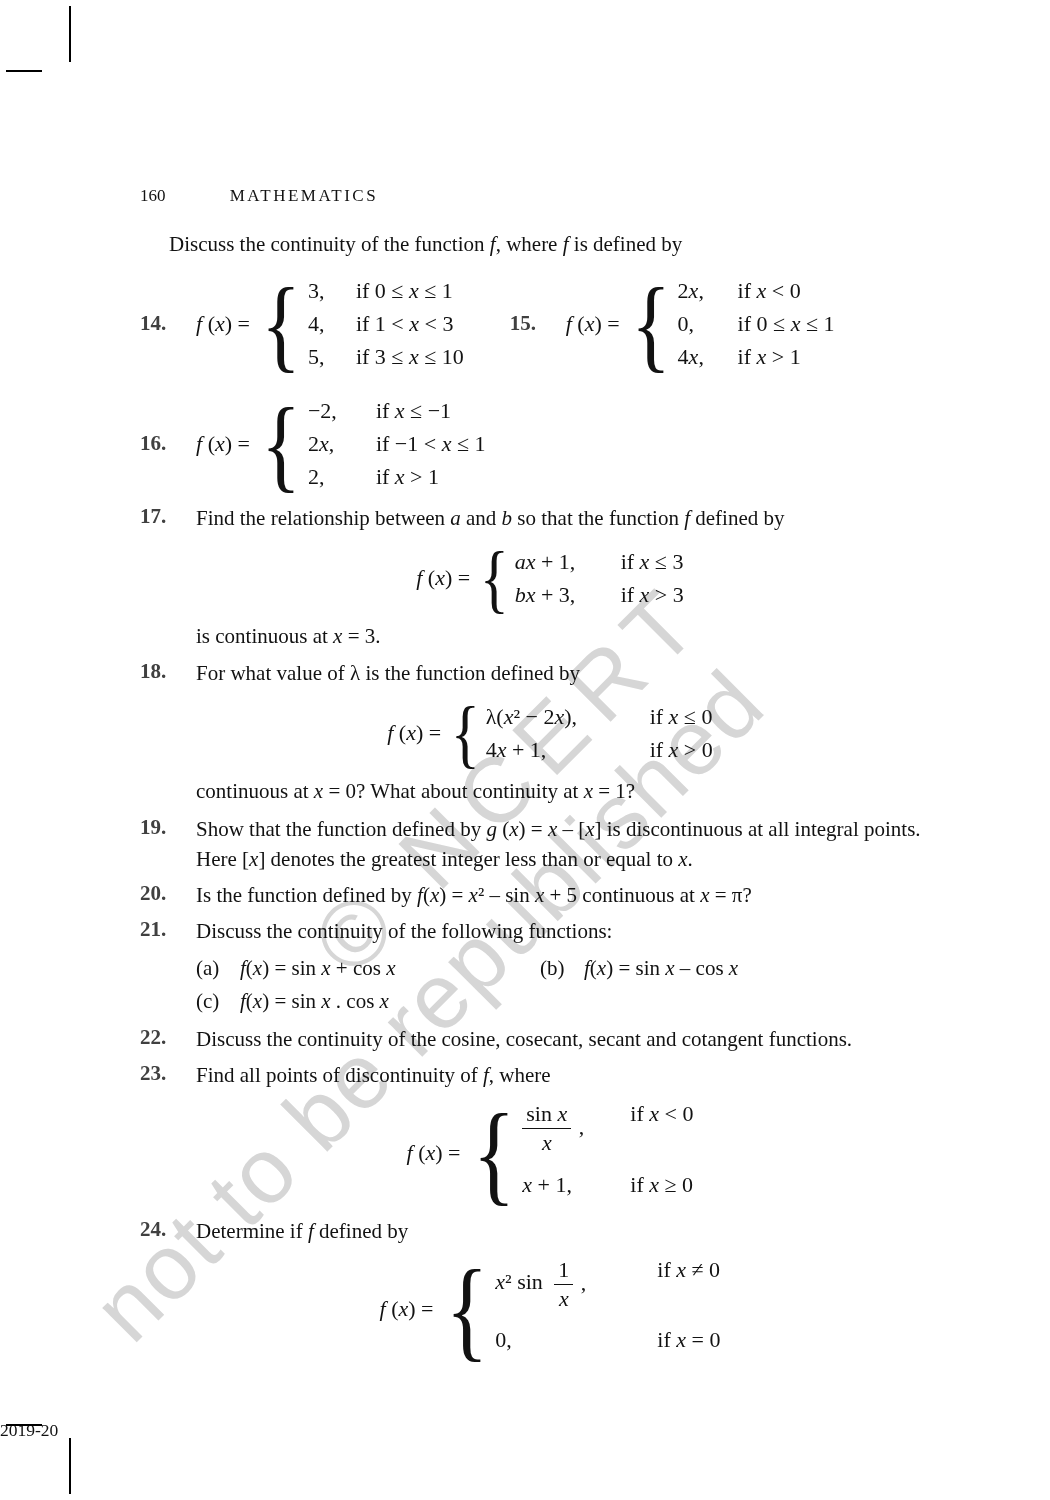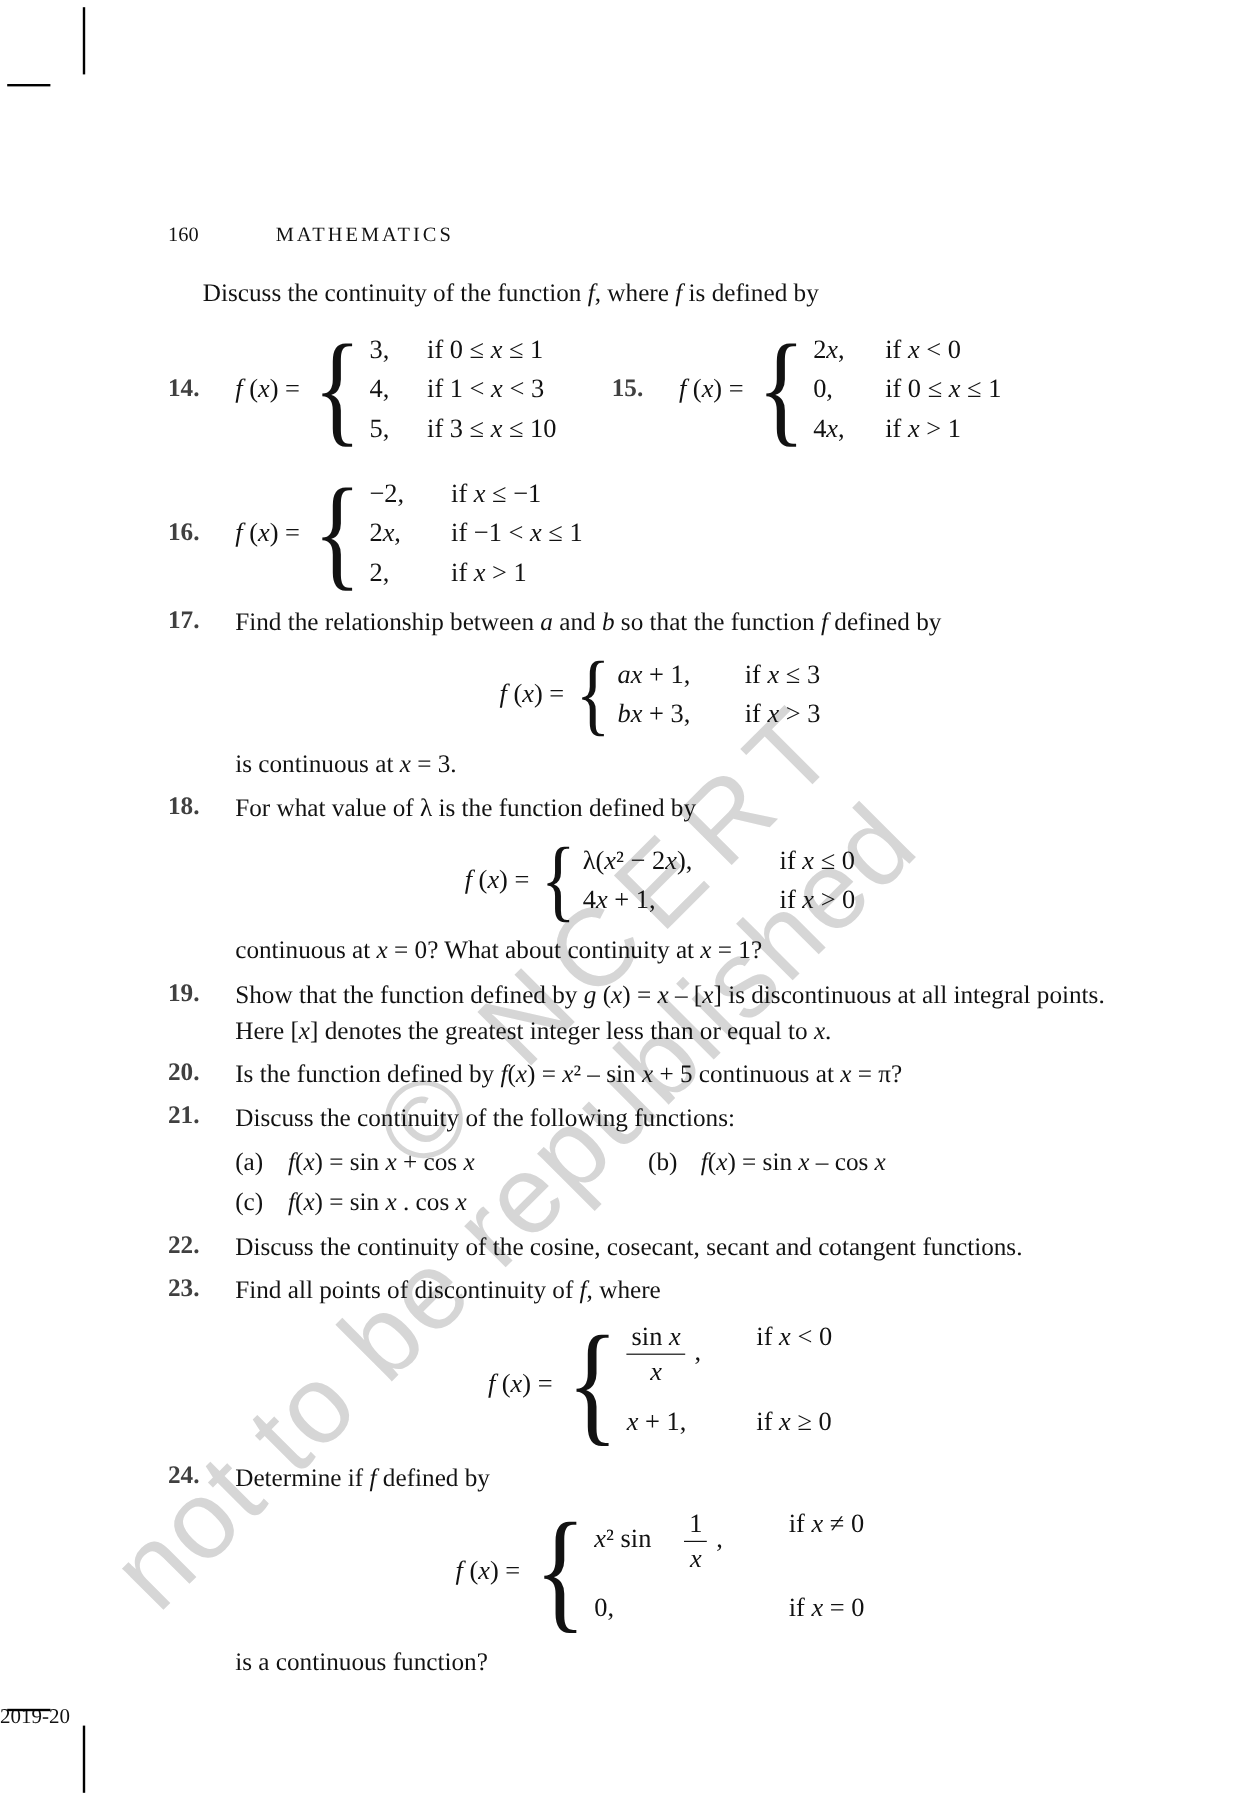--- a/index.html
+++ b/index.html
@@ -269,34 +269,33 @@
       <span class="pnum">24.</span>
       <span class="ptext">Determine if <i>f</i> defined by</span>
     </div>
     <div class="center-formula">
       <div class="formula">
         <span class="lhs"><i>f</i> (<i>x</i>) =</span>
         <span class="brace bfr">{</span>
         <div class="cases" style="--vw:150px">
           <div class="case fr">
             <span class="val vfrac">
-              <span style="margin-right:22px"><i>x</i>² sin</span>
+              <span style="margin-right:6px"><i>x</i>² sin</span>
               <span class="frac">
                 <span class="fnum">1</span>
                 <span class="fden"><i>x</i></span>
               </span>
               <span>,</span>
             </span>
             <span class="cond">if <i>x</i> ≠ 0</span>
           </div>
           <div class="case sr">
             <span class="val">0,</span>
             <span class="cond">if <i>x</i> = 0</span>
           </div>
         </div>
       </div>
     </div>
-    <div class="after">is a continuous function?</div>
   </div>
 
 </div>
 
 <div class="footer">2019-20</div>
 
 </body></html>

